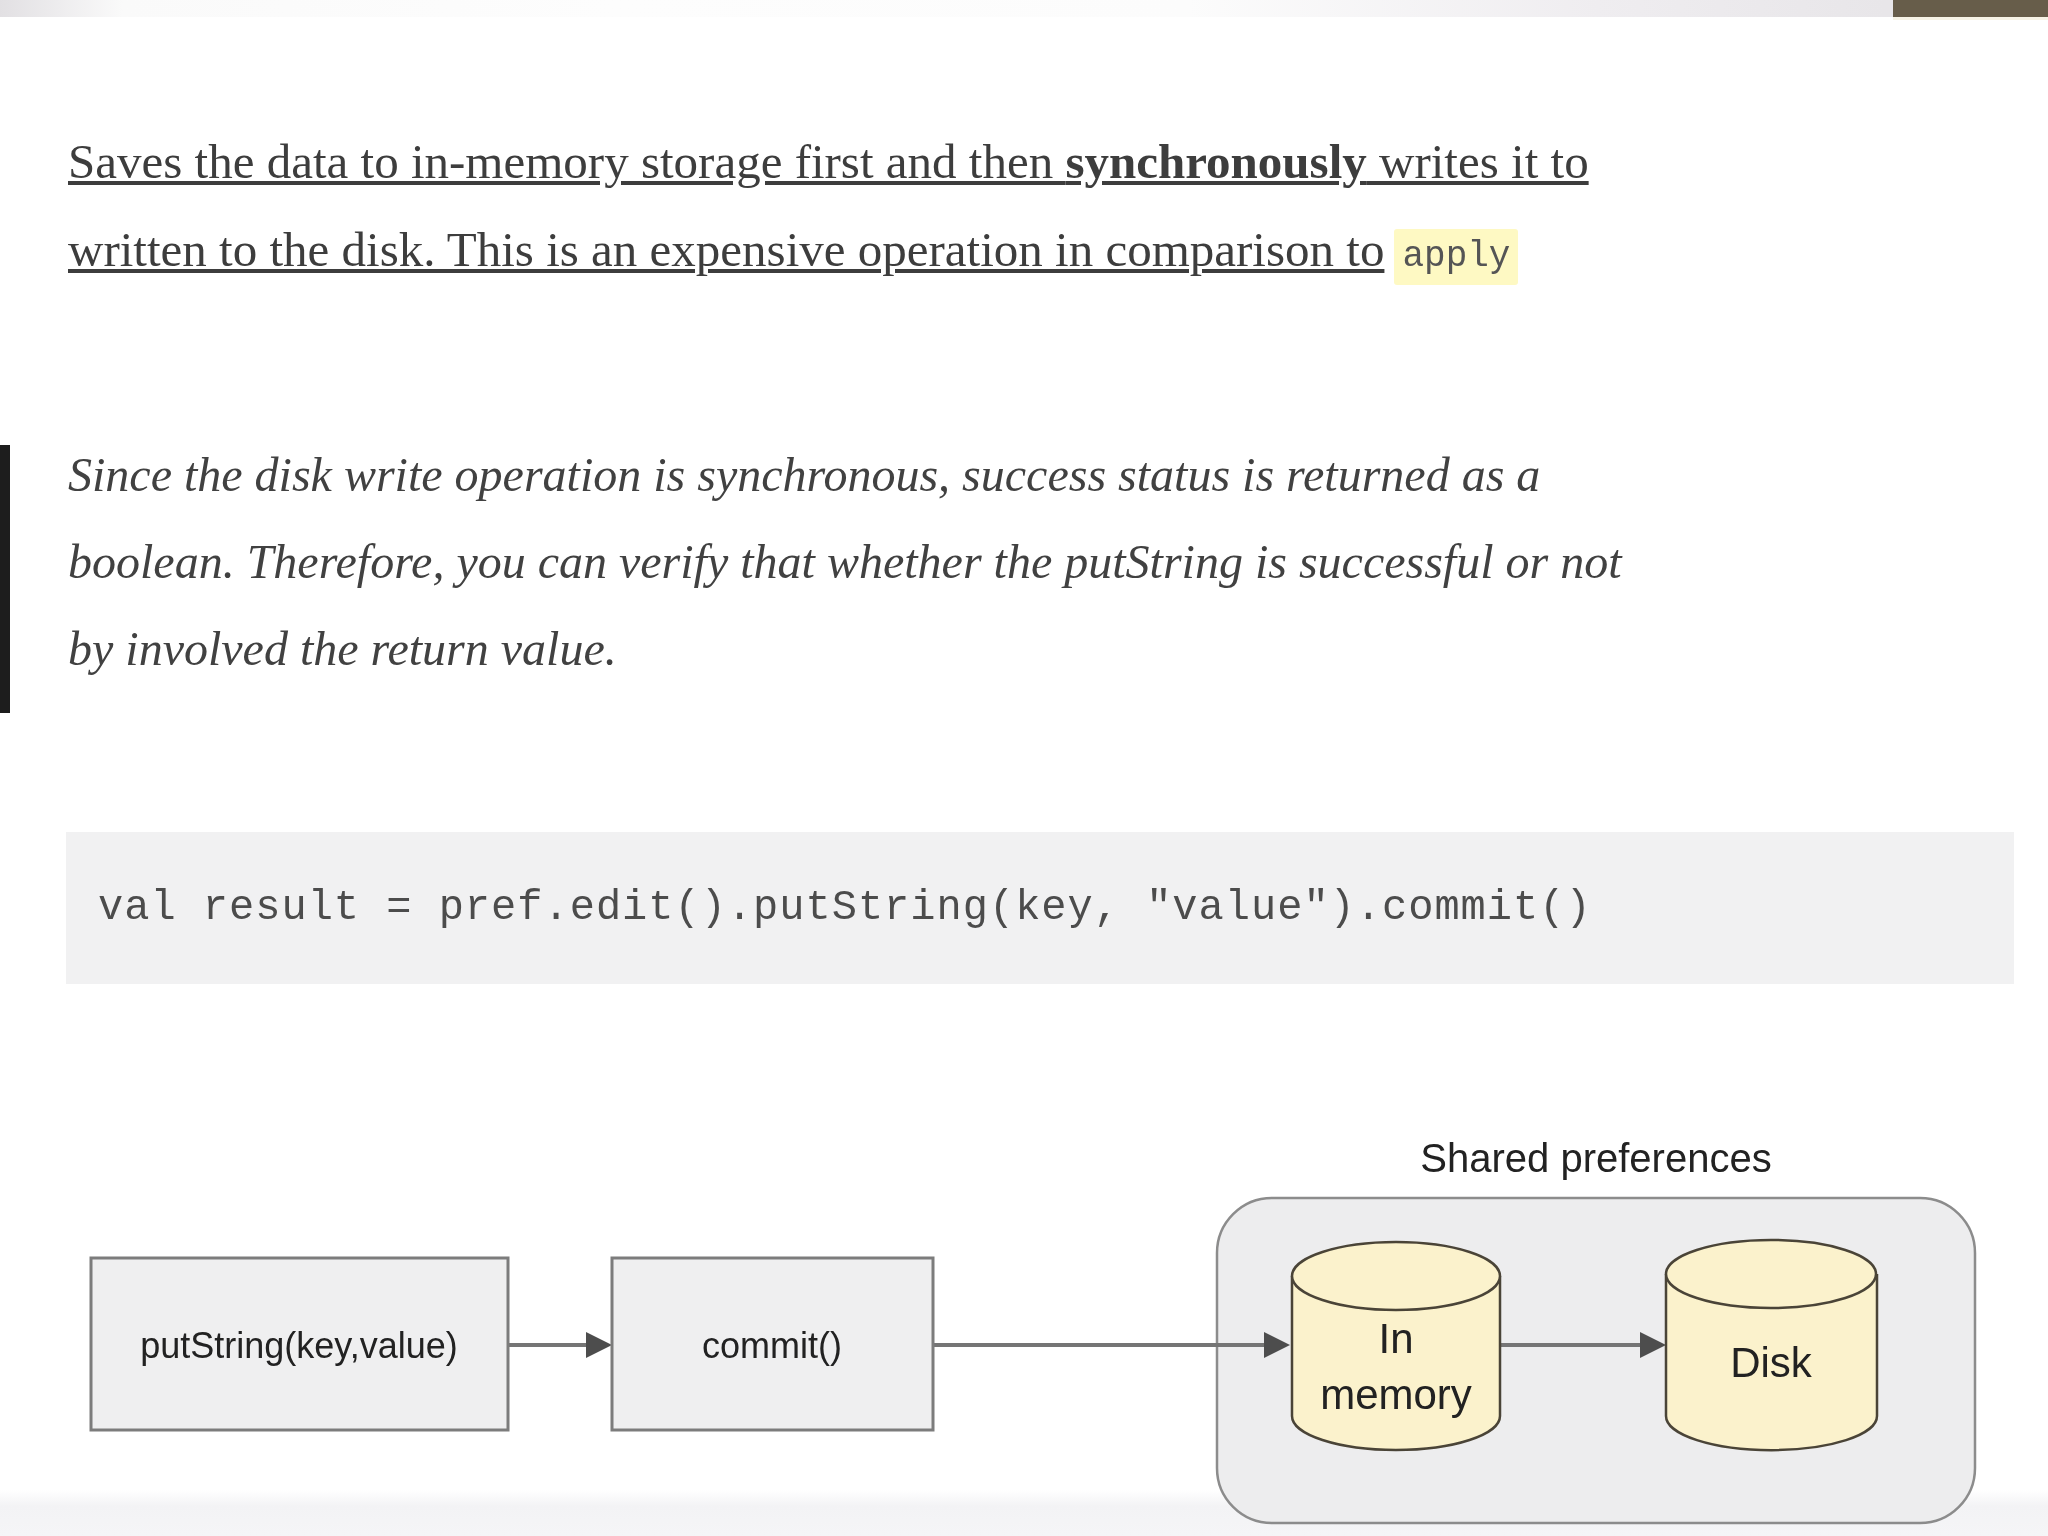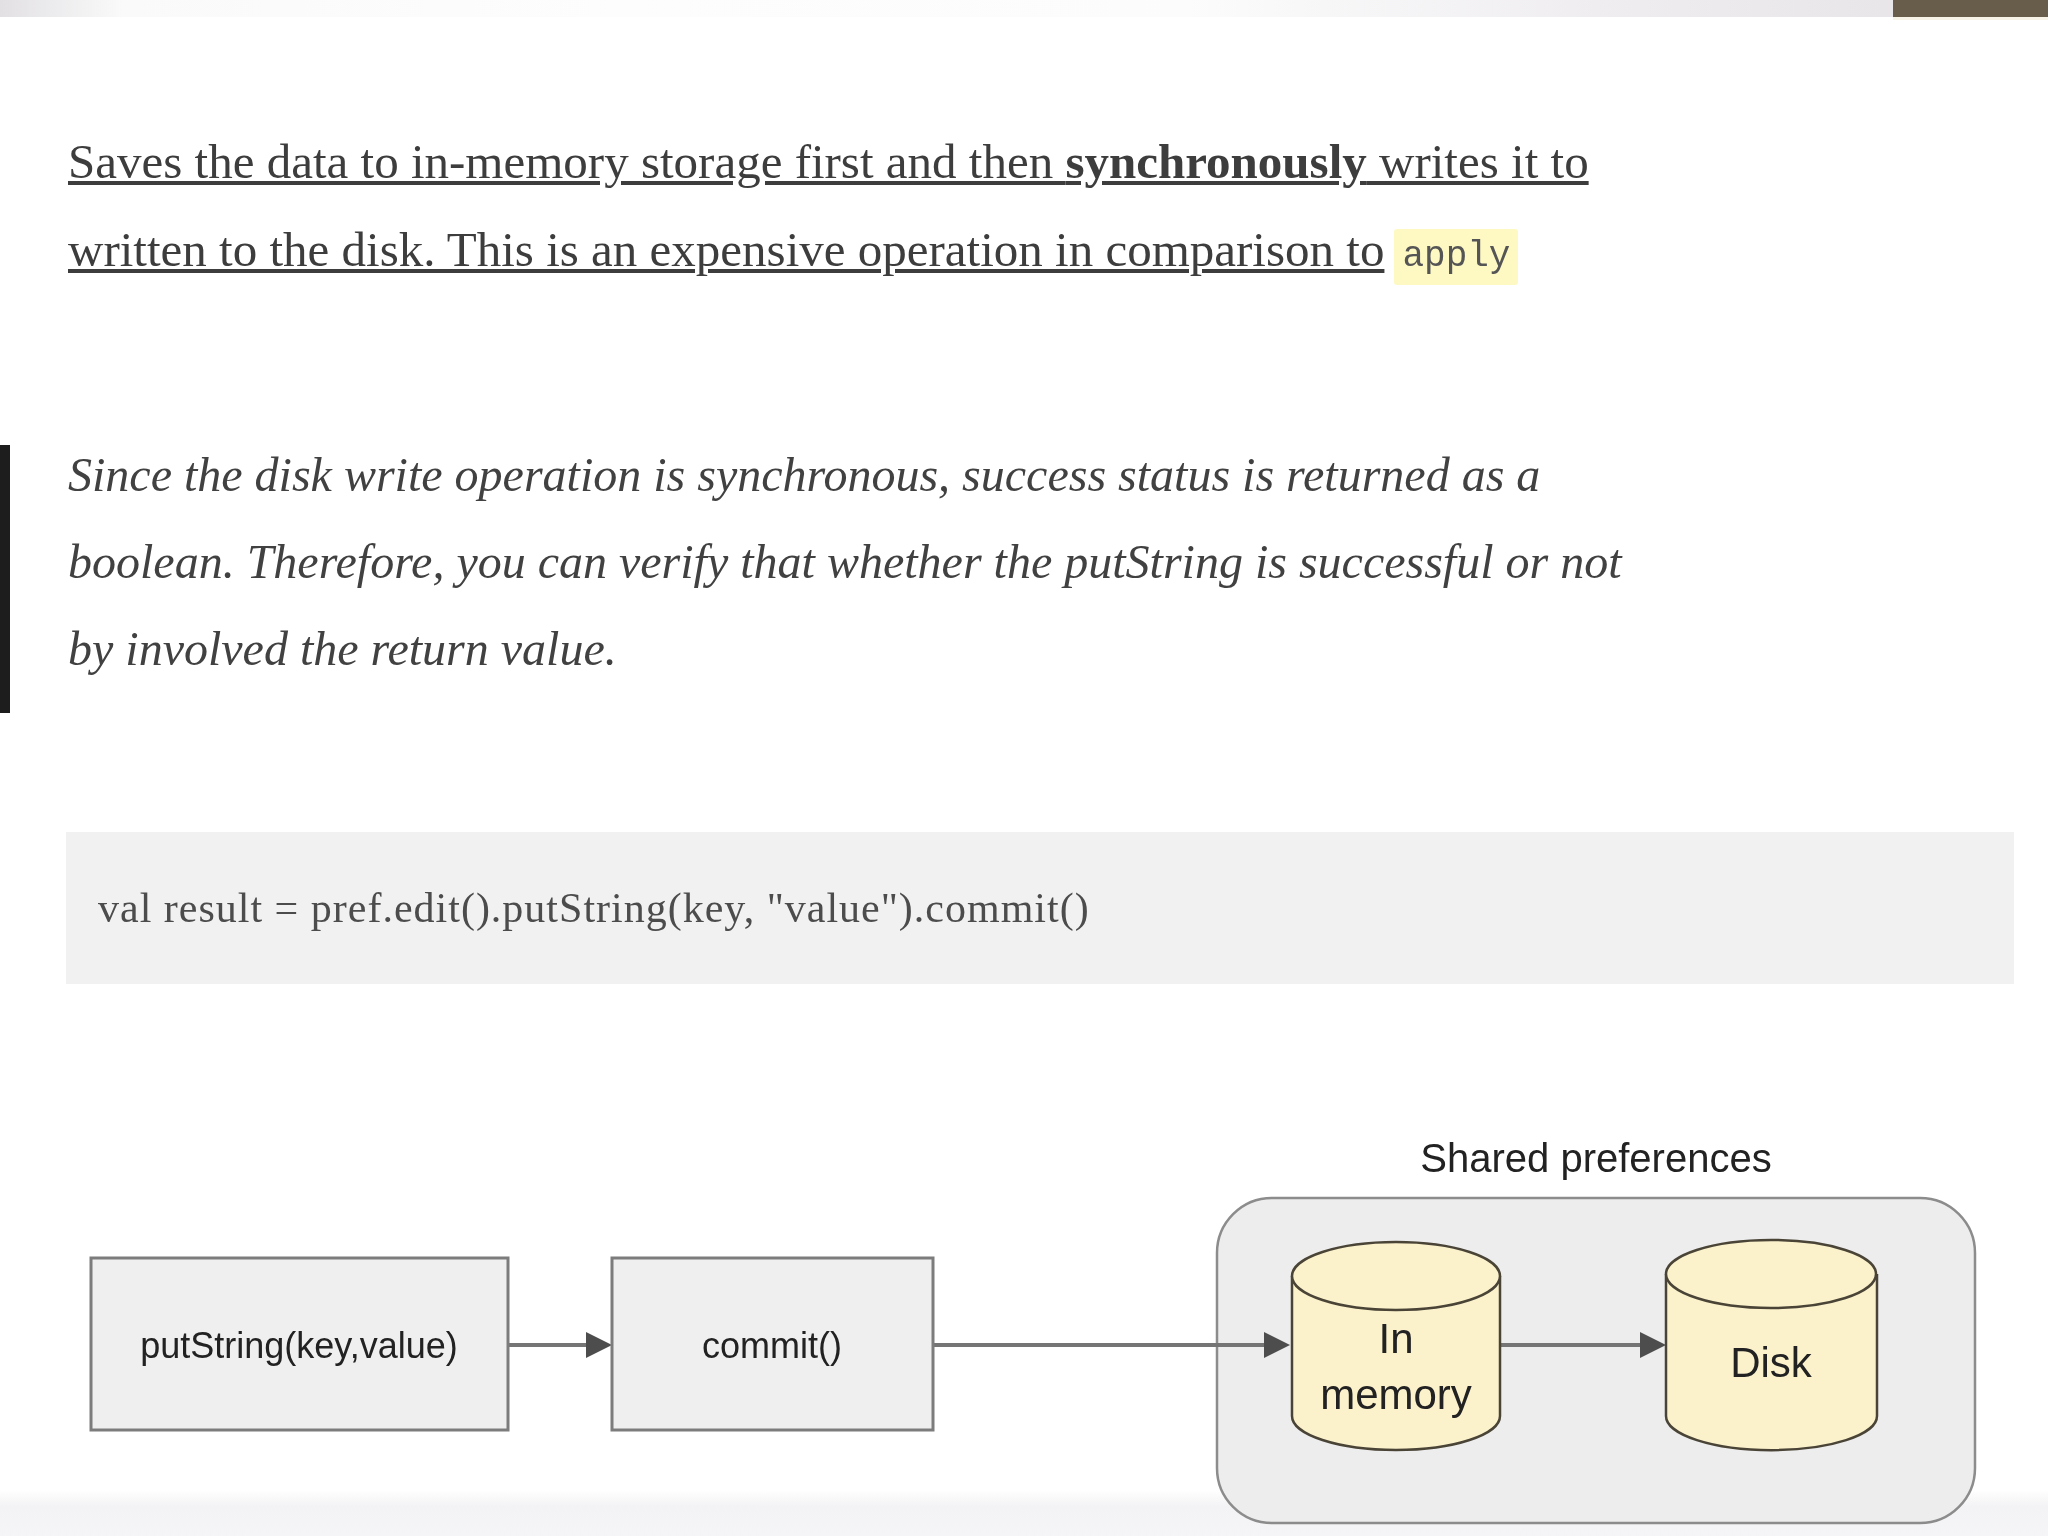--- a/index.html
+++ b/index.html
@@ -25,21 +25,21 @@
     border-radius:3px;vertical-align:baseline;}
 
   
   .quote-bar{position:absolute;left:0;top:445px;width:10px;height:268px;background:#1d1d1d;}
   .quote{position:absolute;left:68px;top:431px;color:#414141;font-size:48px;font-style:italic;}
   .quote .line{height:87px;line-height:87px;white-space:nowrap;}
 
   
   .codeblock{position:absolute;left:66px;top:832px;width:1948px;height:152px;background:#f1f1f2;}
   .codeblock code{position:absolute;left:32px;top:50%;transform:translateY(-50%);
-    font-family:Liberation Serif, serif;font-size:42px;color:#4c4c4c;
+    font-family:Liberation Mono, monospace;font-size:42px;color:#4c4c4c;
     letter-spacing:1px;white-space:nowrap;}
 
   
   .bottom-band{position:absolute;left:0;top:1490px;width:2048px;height:46px;
     background:linear-gradient(180deg,rgba(245,245,247,0) 0%,#f3f3f5 35%,#f5f5f7 100%);}
 
   
   .diagram{position:absolute;left:0;top:1090px;width:2048px;height:446px;}
   .diagram text{font-family:"Liberation Sans",sans-serif;fill:#222222;}
 </style>

